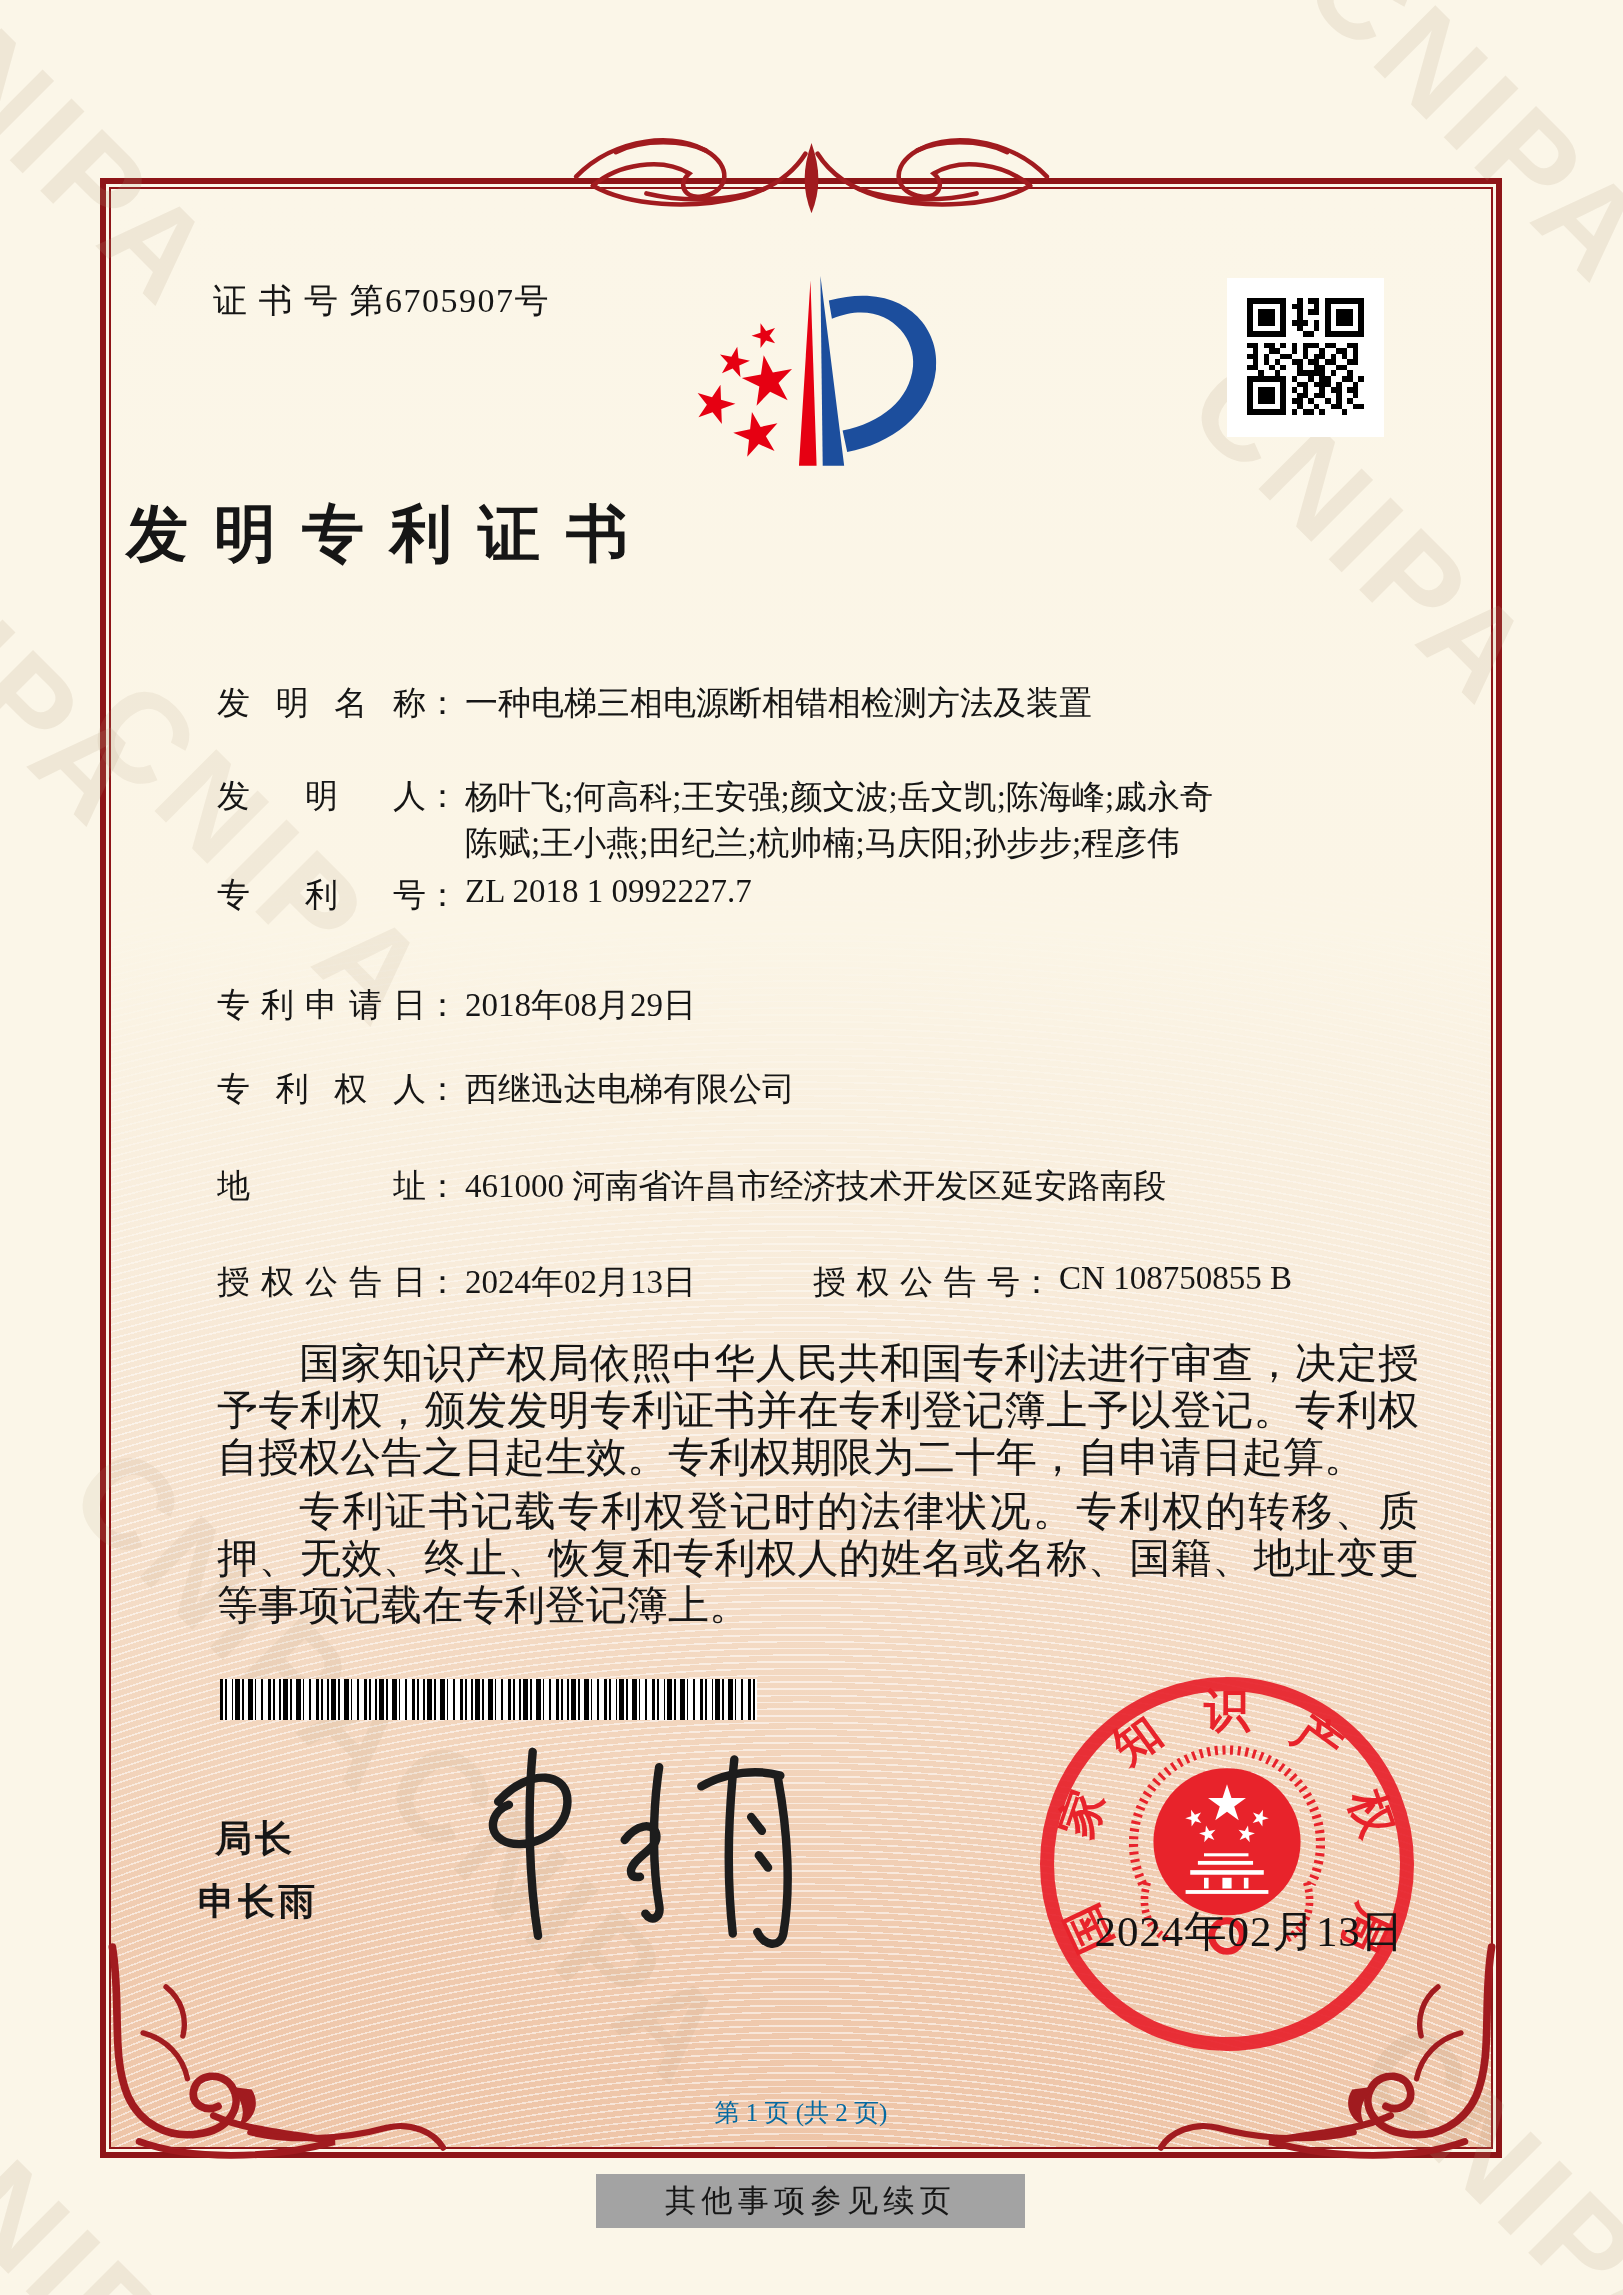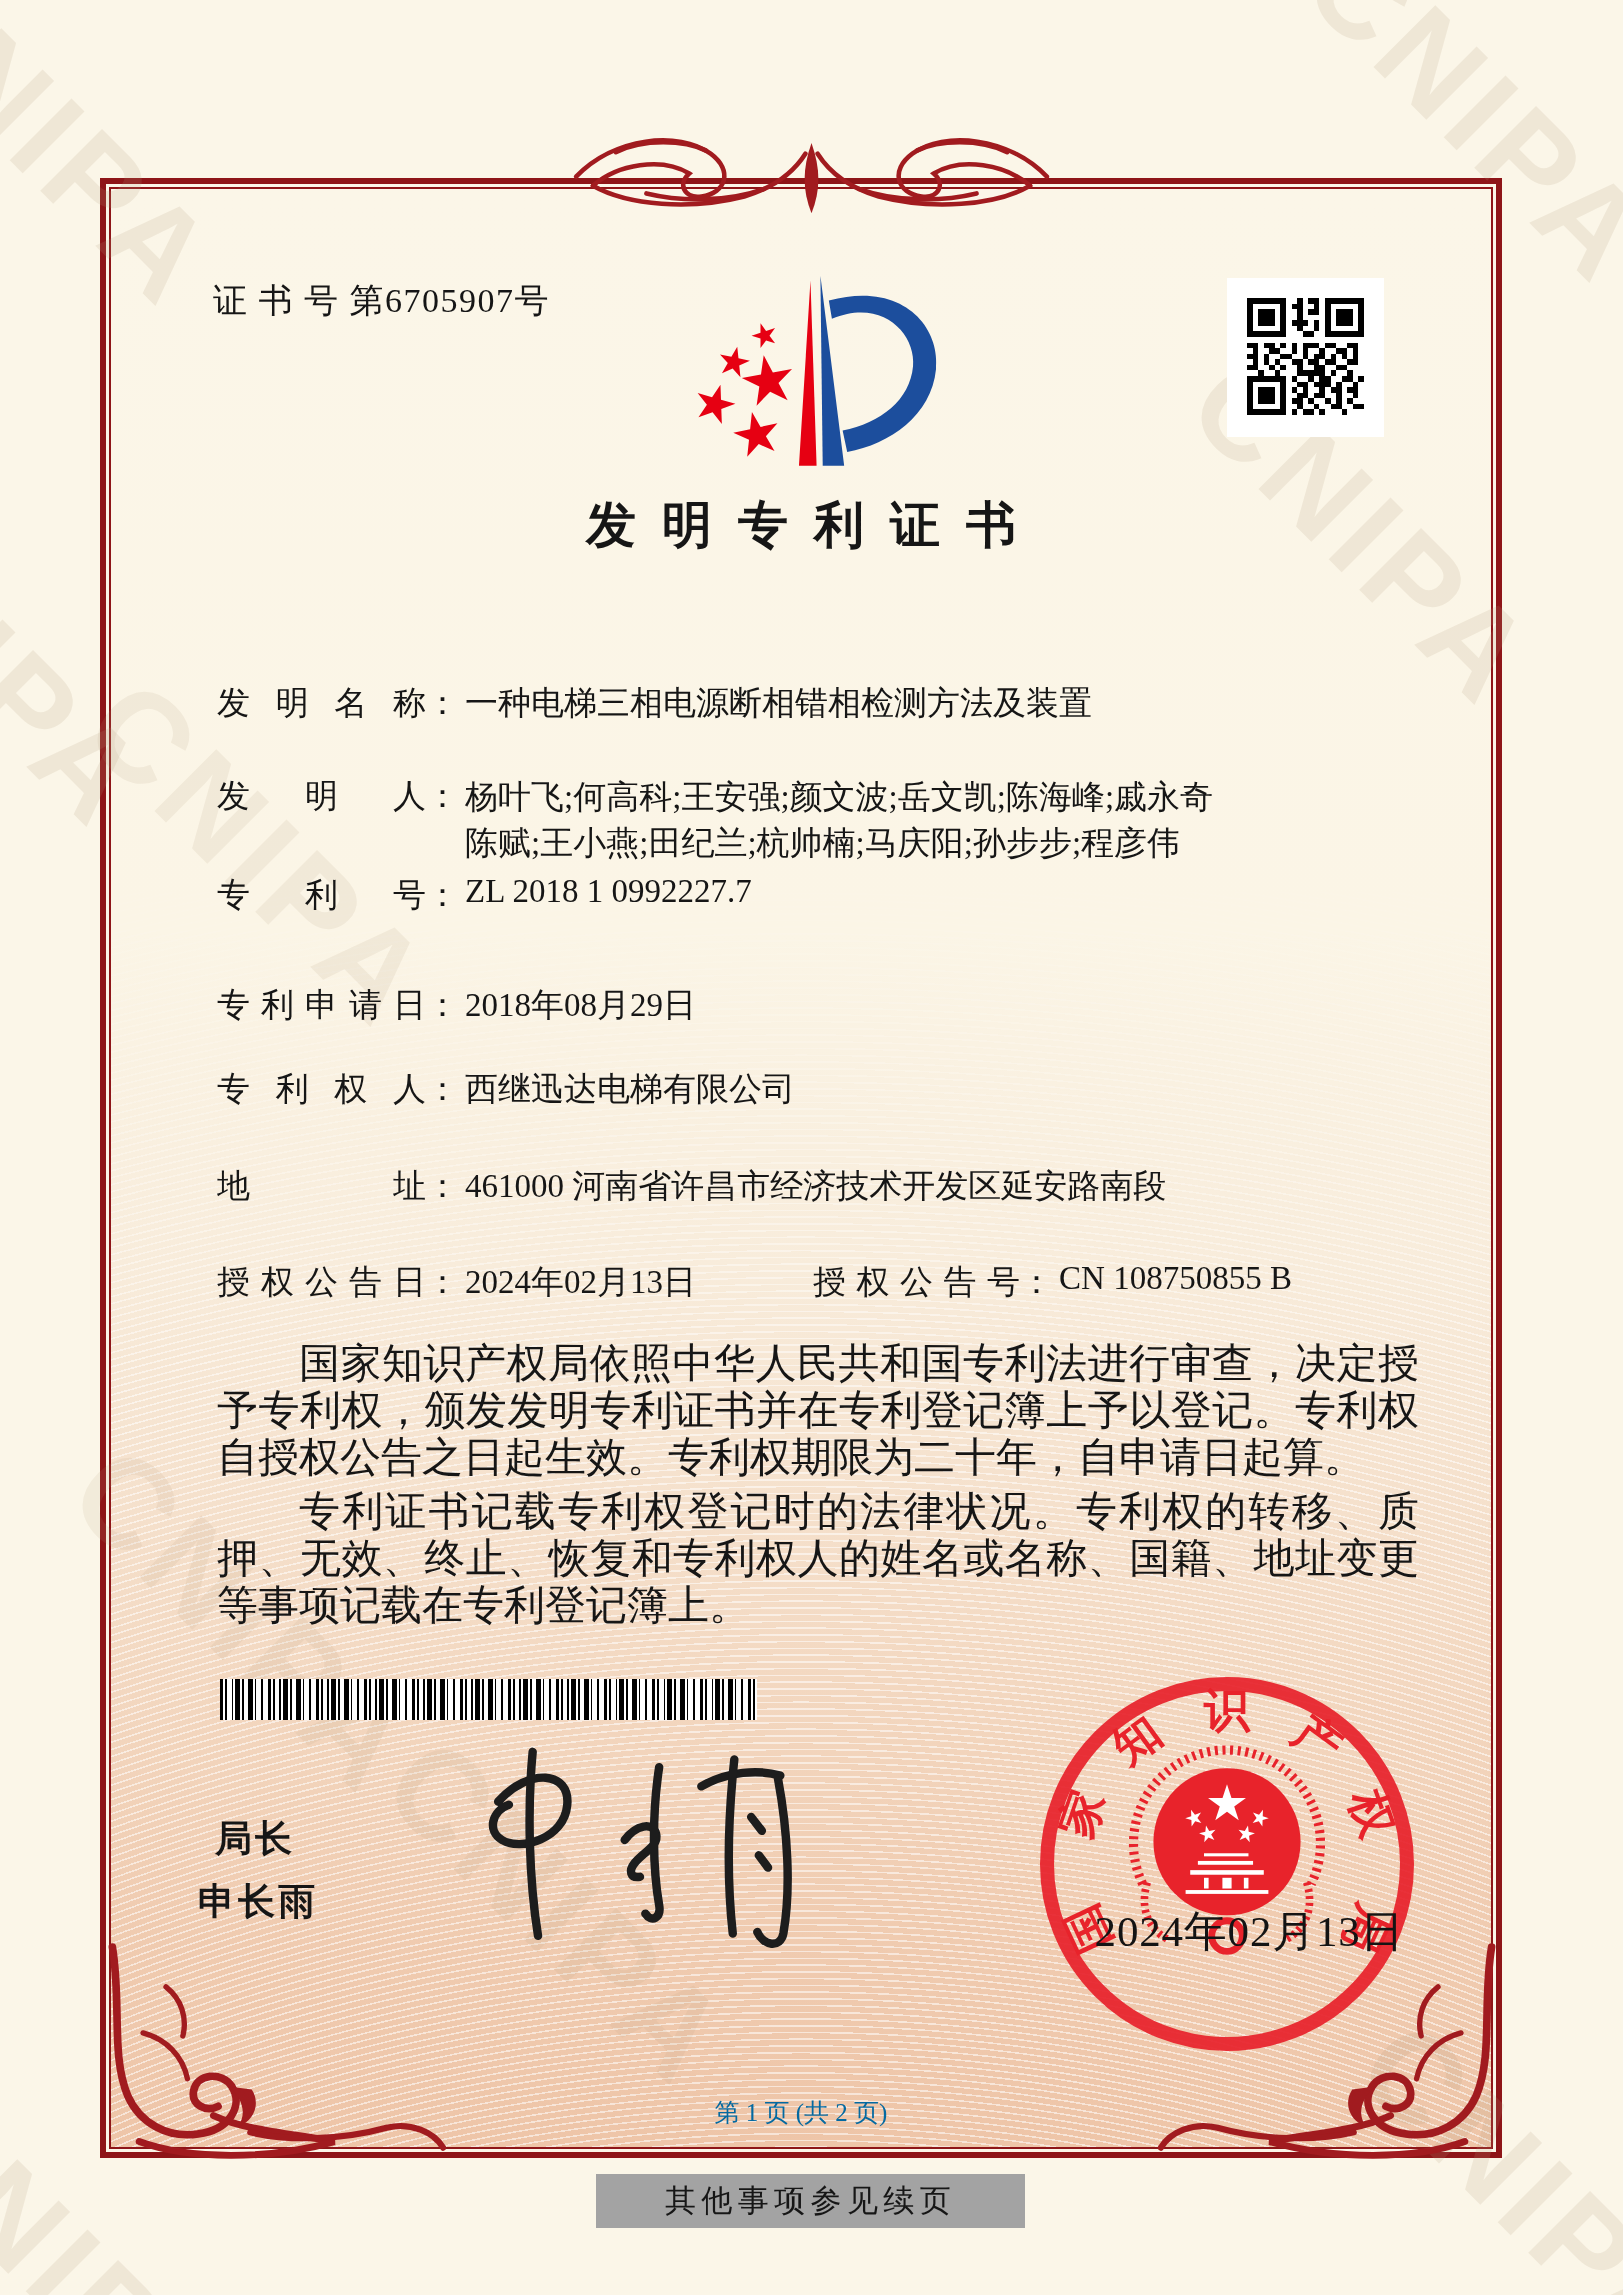--- a/index.html
+++ b/index.html
@@ -43,22 +43,22 @@
     -webkit-mask-image:linear-gradient(180deg,transparent 0 34%,#000 62%);
     mask-image:linear-gradient(180deg,transparent 0 34%,#000 62%);
   }
   
   .orn{position:absolute;z-index:3;pointer-events:none;}
   
   .content{position:absolute;inset:0;z-index:4;}
   .abs{position:absolute;}
   .cert-no{left:213px;top:278px;font-size:34px;letter-spacing:1.5px;}
   .title{
-    left:100px;top:492px;width:1402px;text-align:center;
-    font-size:50px;font-weight:bold;letter-spacing:26px;text-indent:26px;
+    left:100px;top:492px;width:1402px;
+    font-size:62px;font-weight:bold;letter-spacing:26px;text-indent:26px;
   }
   .qr-box{left:1227px;top:278px;width:157px;height:159px;background:#fff;}
   .row{left:217px;width:1204px;font-size:33px;white-space:nowrap;}
   .lbl{display:inline-block;width:209px;text-align:justify;text-align-last:justify;vertical-align:top;}
   .colon{display:inline-block;margin-right:6.1px;vertical-align:top;}
   .val{vertical-align:top;}
   .val-multi{display:inline-block;vertical-align:top;line-height:46px;white-space:nowrap;}
   .r-name{top:681px;}
   .r-inventors{top:774px;}
   .r-patno{top:873px;}

